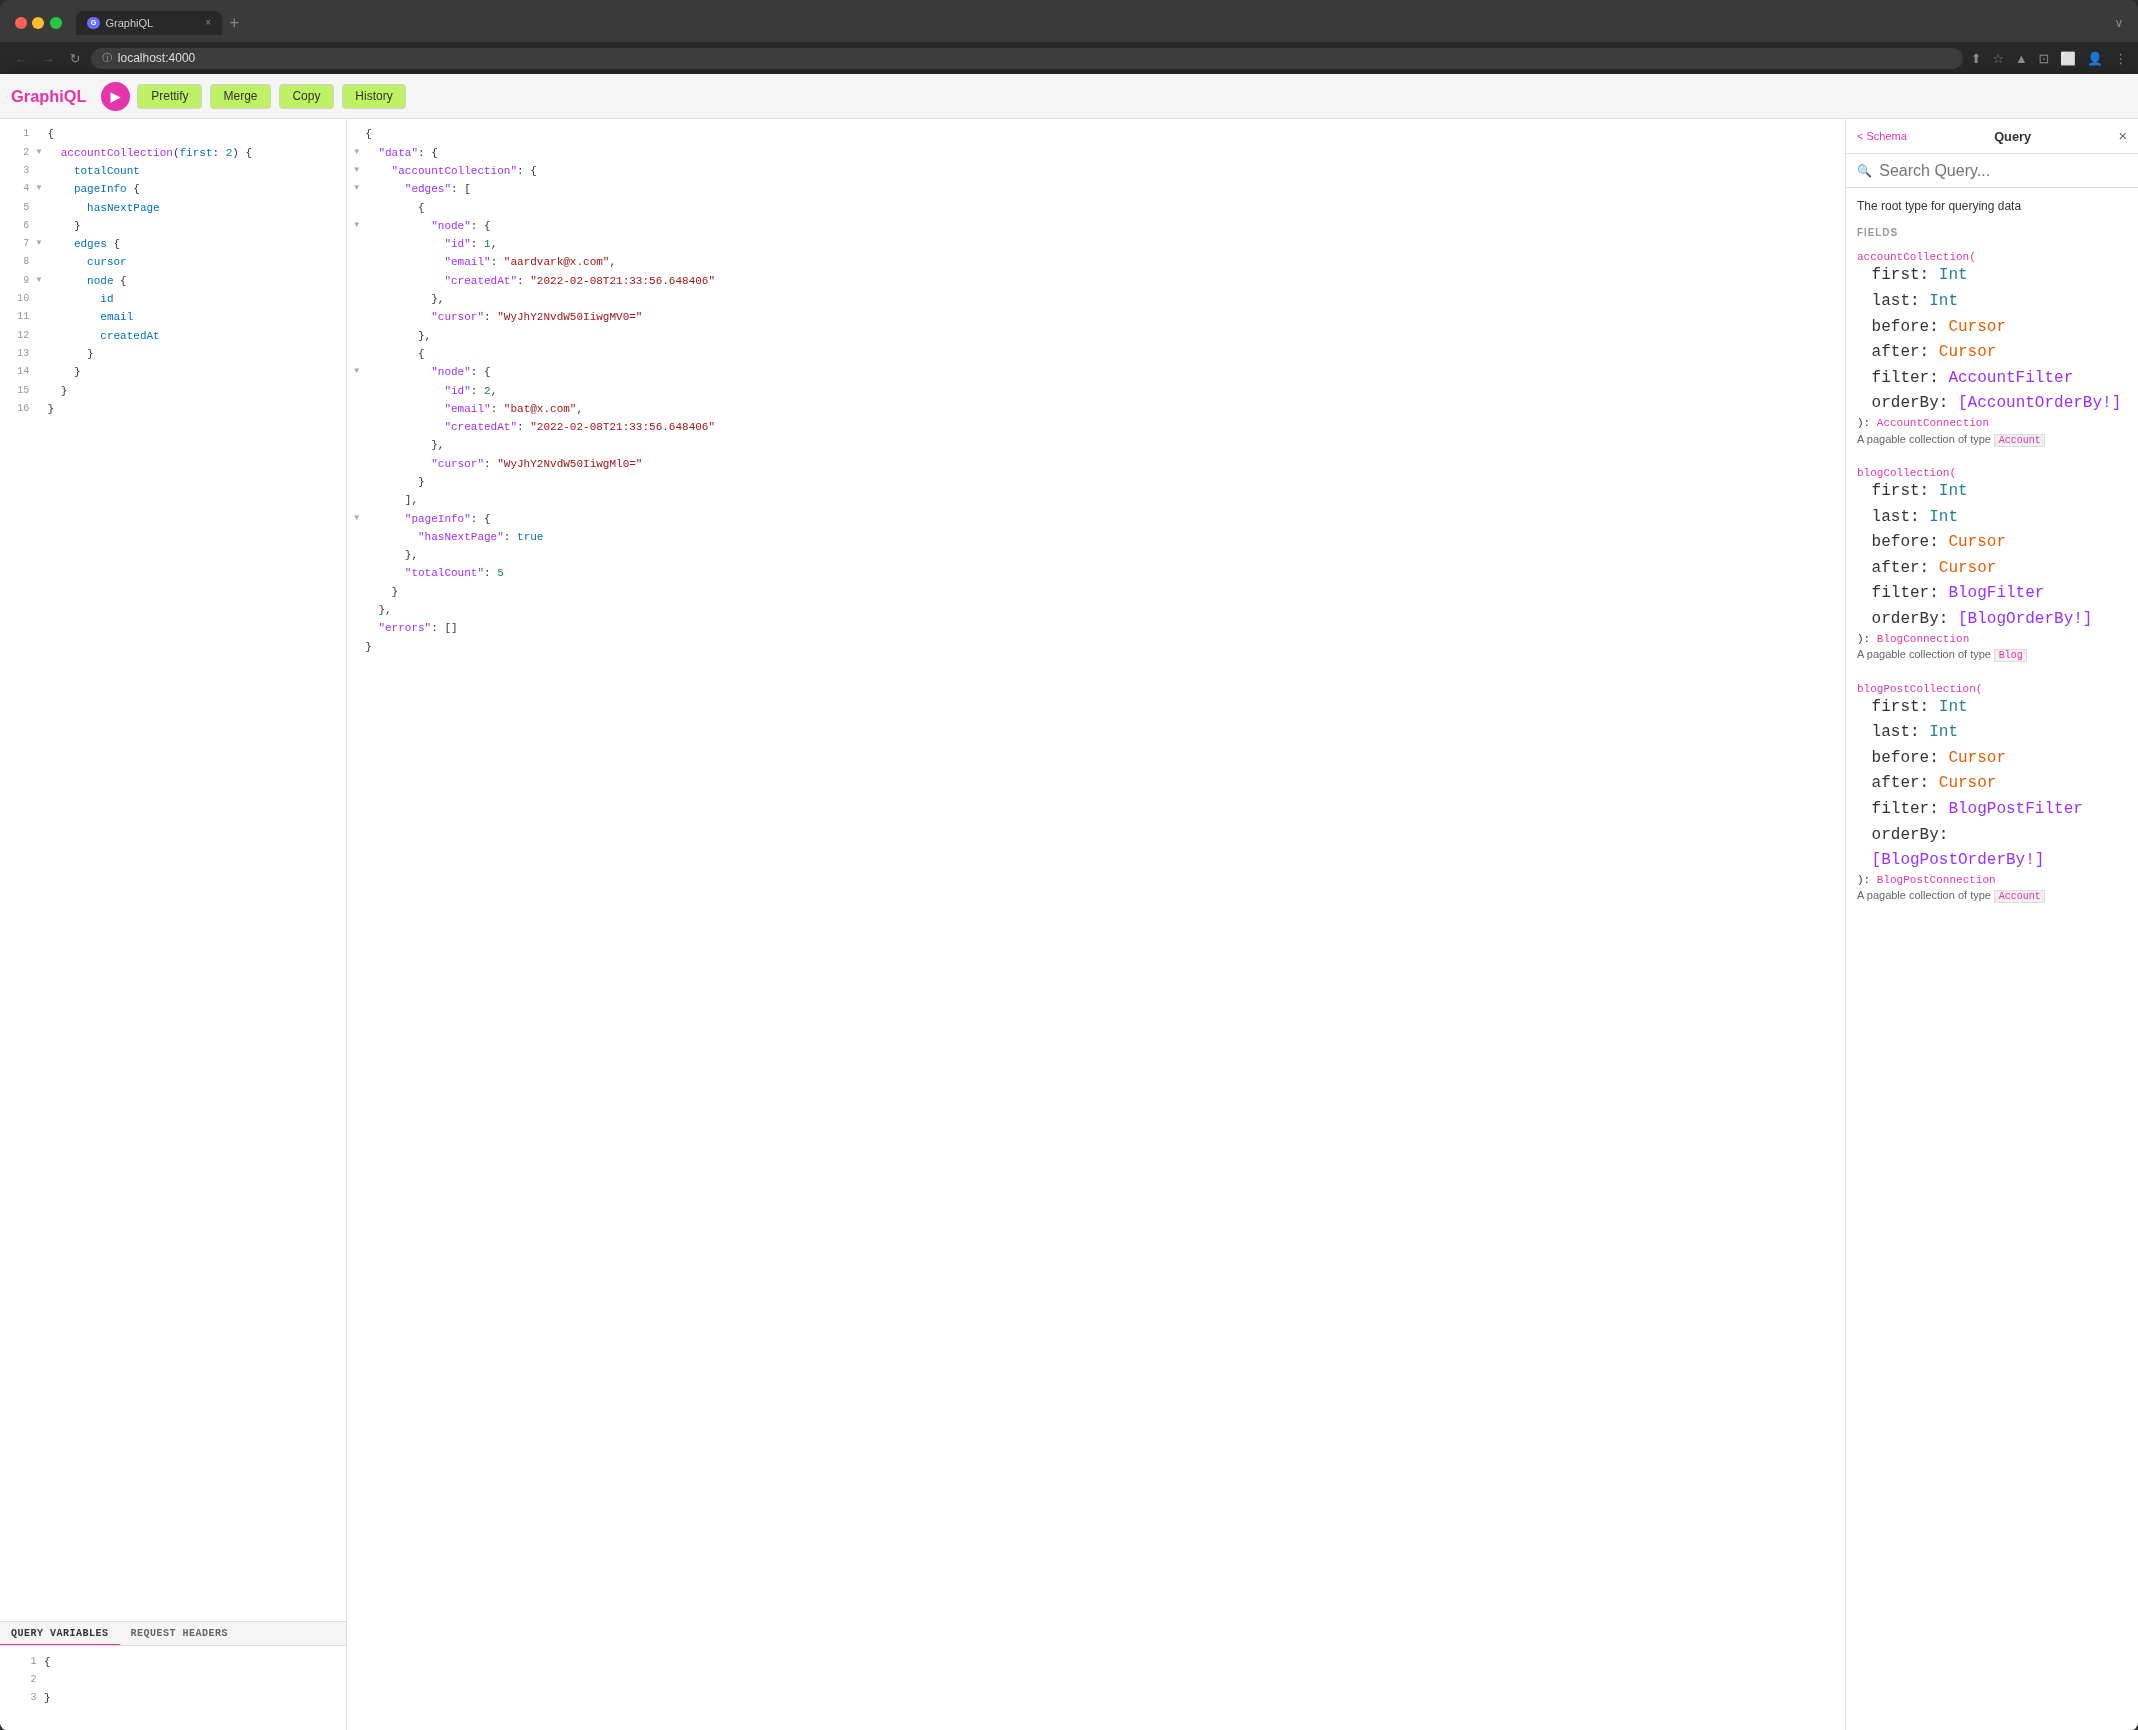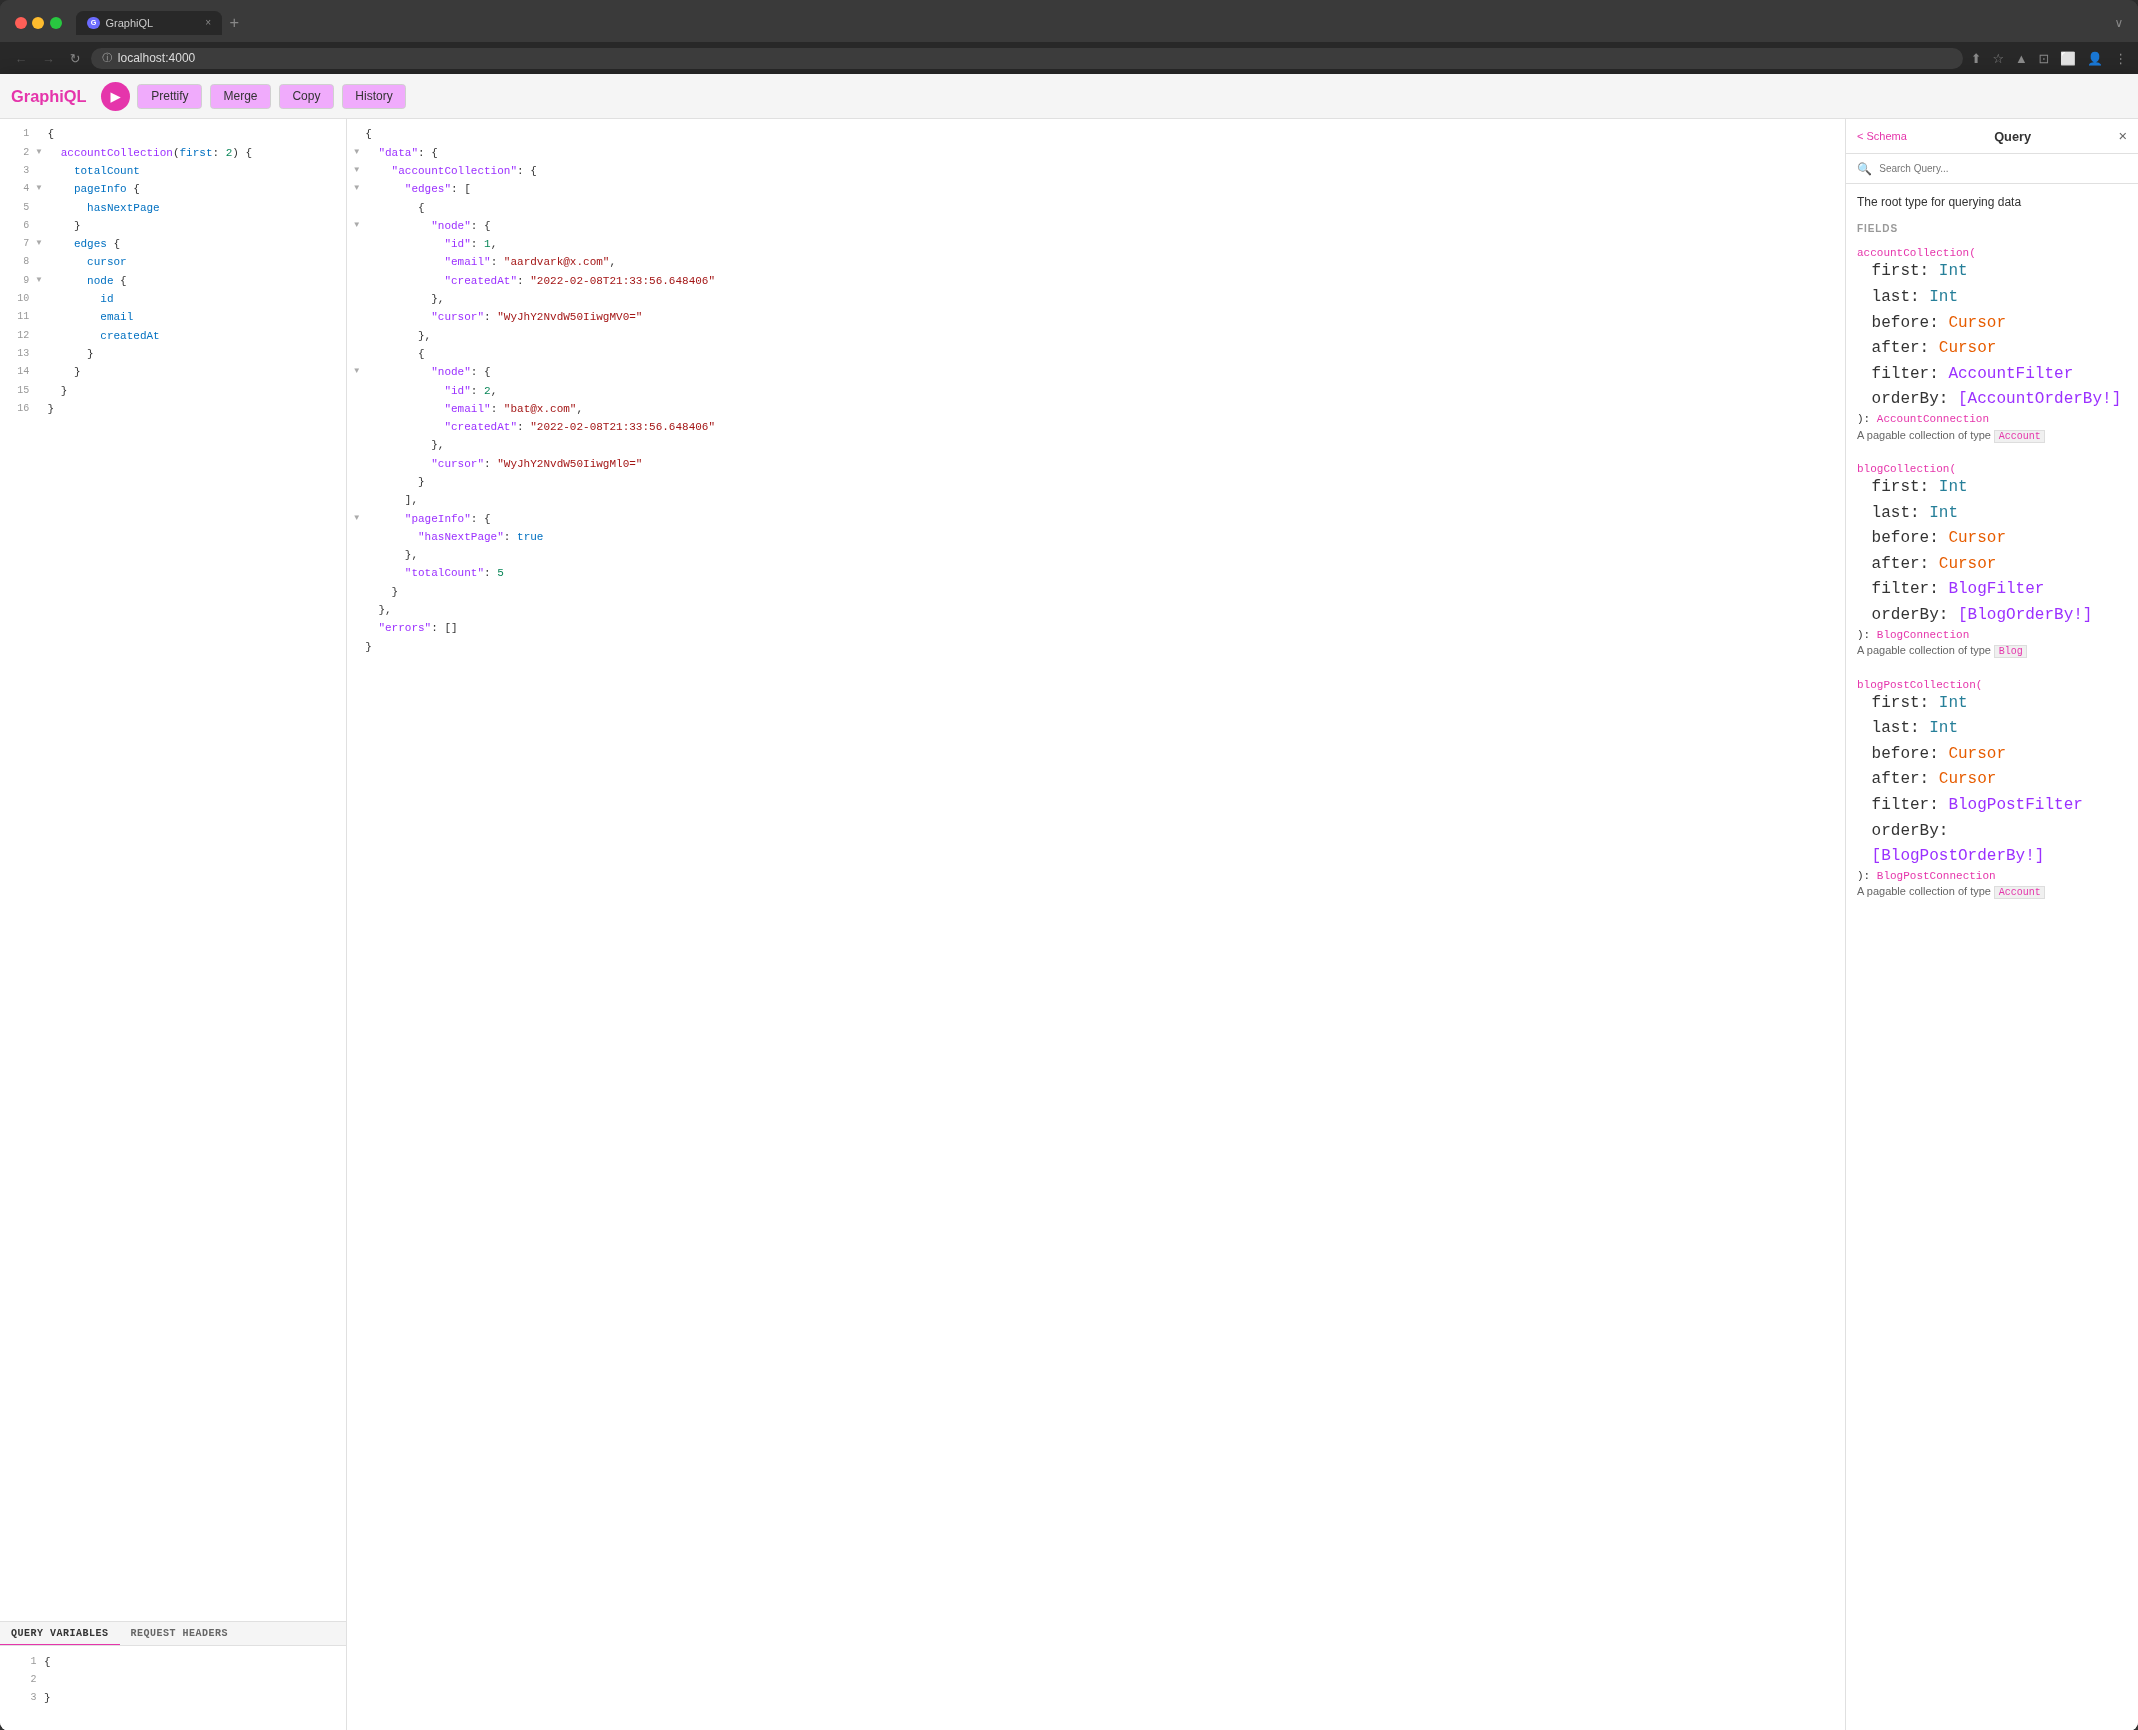--- a/index.html
+++ b/index.html
@@ -144,21 +144,21 @@
       border-radius: 50%;
       background: #e535ab;
       border: none;
       cursor: pointer;
       display: flex;
       align-items: center;
       justify-content: center;
       color: white;
     }
     .toolbar-btn {
-      background: #f0abfc;
+      background: #bef264;
       border: 0.9px solid #d0d0d0;
       border-radius: 3.7px;
       padding: 4.6px 12.8px;
       font-size: 12px;
       color: #333;
       cursor: pointer;
     }
 
     
     .graphiql-main {
@@ -300,21 +300,21 @@
       align-items: center;
       gap: 7.3px;
       padding: 7.3px 11px;
       border-bottom: 0.9px solid #e0e0e0;
     }
     .schema-search-icon { color: #999; }
     .schema-search-input {
       flex: 1;
       border: none;
       outline: none;
-      font-size: 10px;
+      font-size: 16px;
       color: #999;
     }
 
     .schema-content {
       flex: 1;
       overflow-y: auto;
       padding: 11px;
     }
 
     .schema-description {

